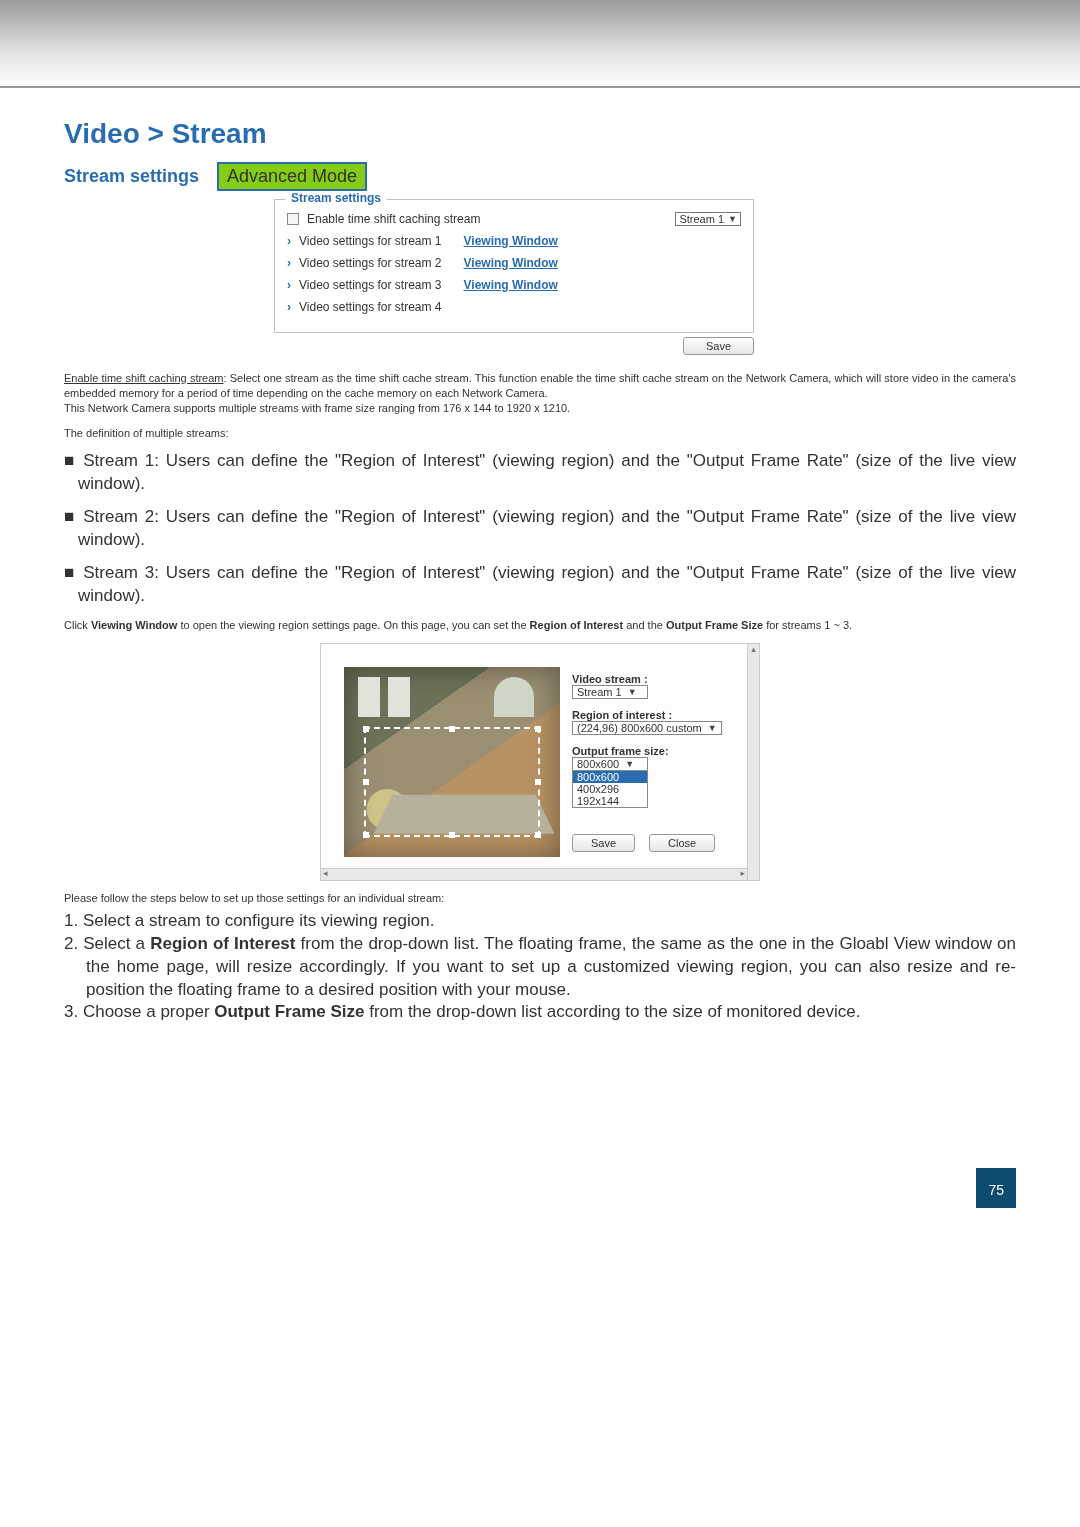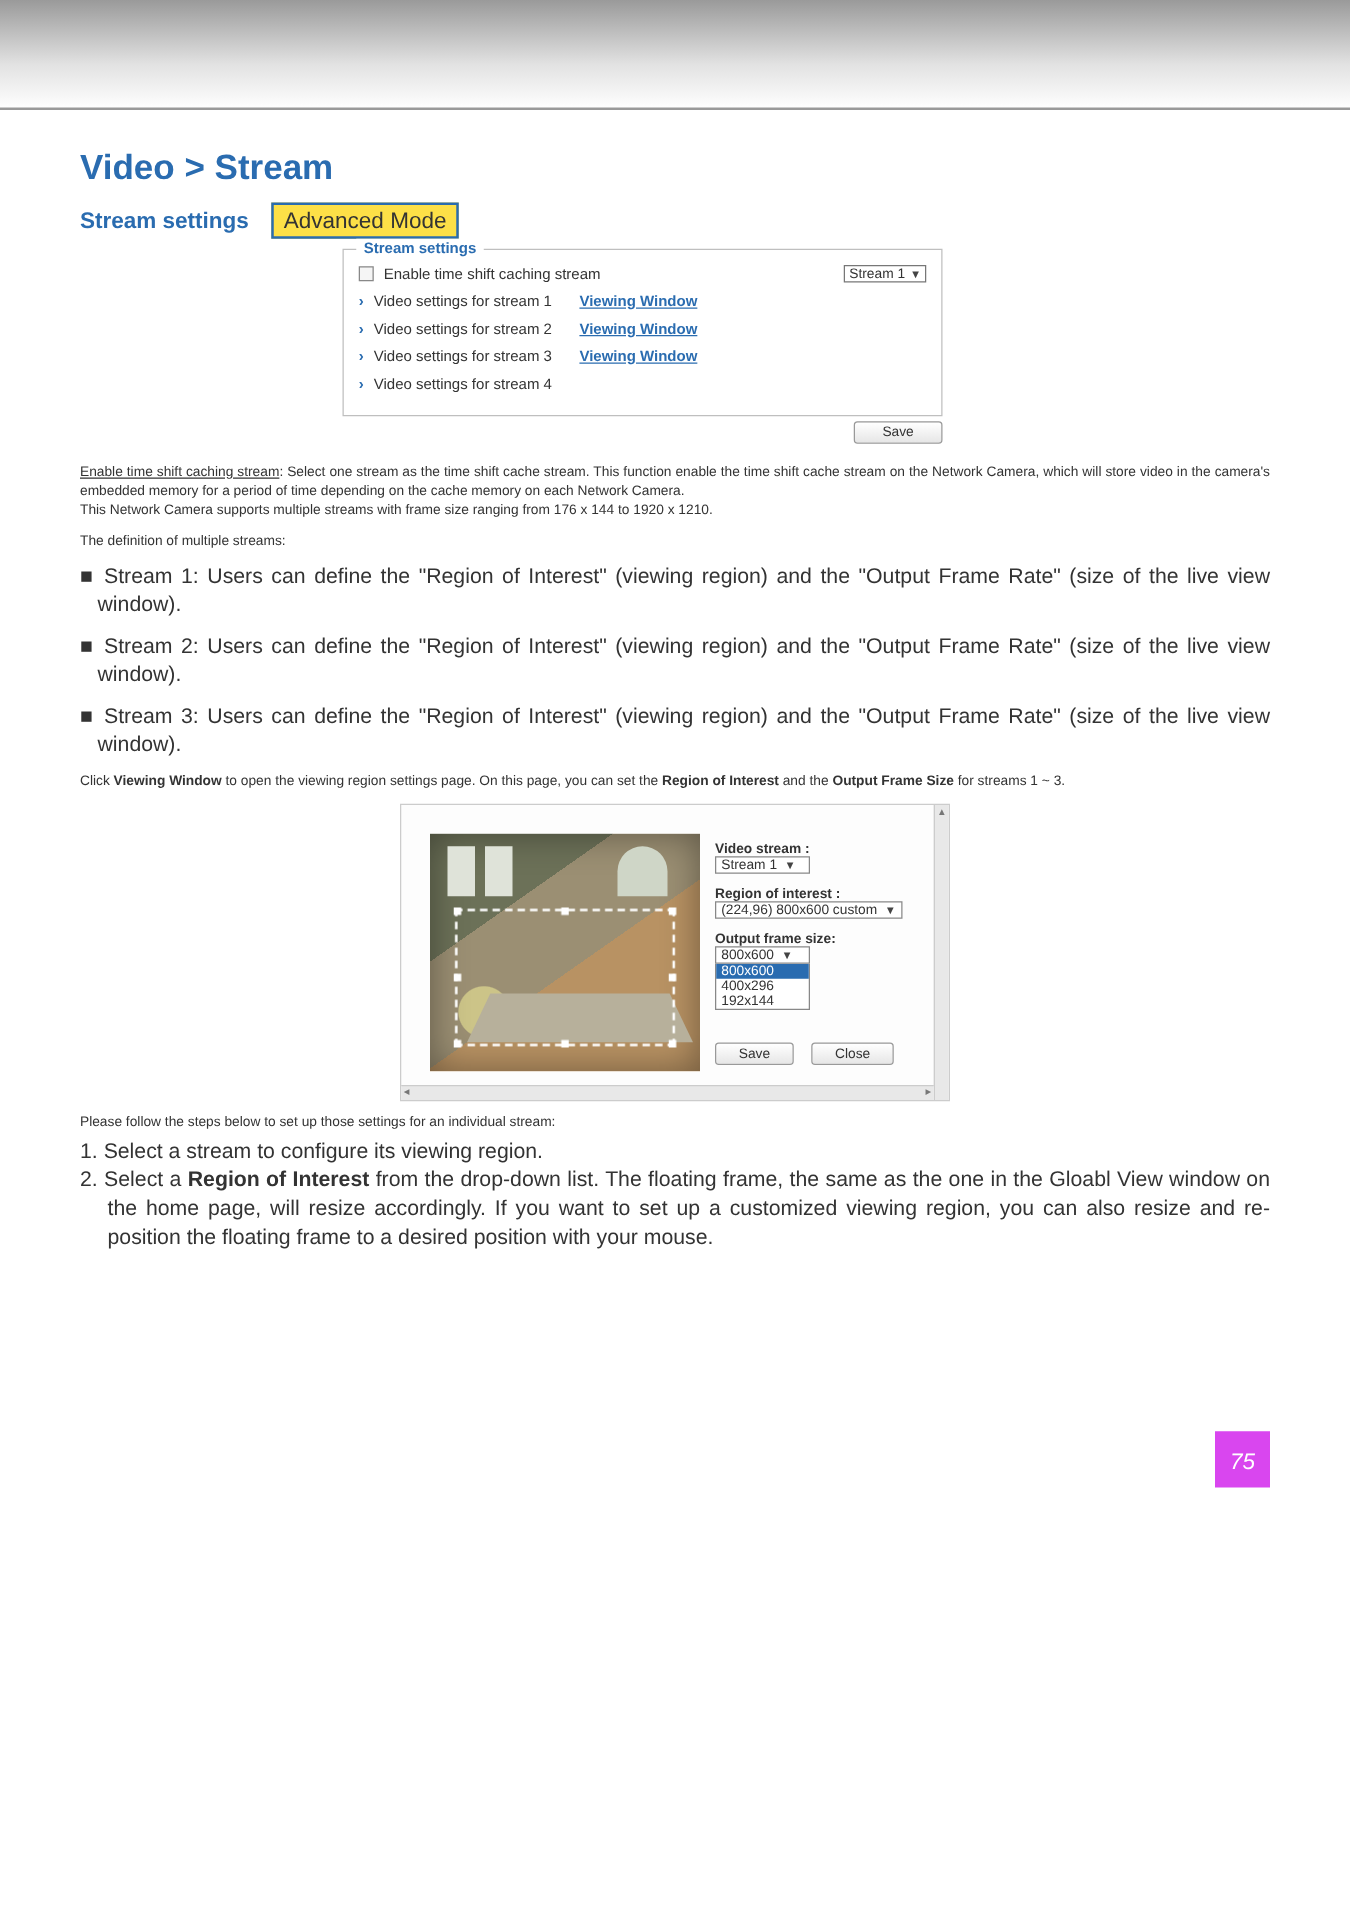--- a/index.html
+++ b/index.html
@@ -30,21 +30,21 @@
     gap: 18px;
     margin-bottom: 8px;
   }
   .subsection {
     color: #2a6cb0;
     font-size: 18px;
     font-weight: bold;
   }
   .mode-badge {
     border: 2px solid #2a6cb0;
-    background: #fde047;
+    background: #84cc16;
     padding: 2px 8px;
     font-size: 18px;
     color: #333;
   }
   
   .shot1 {
     width: 480px;
     margin-left: 210px;
     margin-bottom: 16px;
     font-size: 12px;
@@ -139,21 +139,21 @@
   }
   .side .lbl { color:#333; margin-top:6px; font-weight:bold; font-size:11px;}
   .side .sel { border:1px solid #888; background:#fff; padding:0 4px; display:inline-flex; align-items:center; gap:6px; font-size:11px; min-width:76px;}
   .side .opts { border:1px solid #888; border-top:0; background:#fff; width:76px;}
   .side .opt { padding:0 4px; font-size:11px;}
   .side .opt.sel-hi { background:#2a6cb0; color:#fff;}
   .side .btnrow { margin-top:26px; display:flex; gap:14px;}
   .side .btnrow .btn { padding: 2px 18px;}
   @media print {.pgnum{position:absolute;}}
   .pg-holder{position:relative; height:0;}
-  .pg-abs{position:absolute; right:0; top: -6px; background:#d946ef; color:#fff; padding:14px 12px 10px 12px; font-size:18px;font-style:italic;}
+  .pg-abs{position:absolute; right:0; top: -6px; background:#0c4a6e; color:#fff; padding:14px 12px 10px 12px; font-size:14px;}
 </style>
 </head>
 <body>
 
 <div class="topbar"></div>
 
 <div class="page">
 
   <h1 class="title">Video &gt; Stream</h1>
 
@@ -265,20 +265,23 @@
     <div class="shot2-scroll-r"></div>
     <div class="shot2-scroll-b"></div>
   </div>
 
   <p class="para">Please follow the steps below to set up those settings for an individual stream:</p>
   <div class="ol">
     <div class="li">1. Select a stream to configure its viewing region.</div>
     <div class="li">
       <span>2. Select a </span><span class="b">Region of Interest</span><span> from the drop-down list. The floating frame, the same as the one in the Gloabl View window on the home page, will resize accordingly. If you want to set up a customized viewing region, you can also resize and re-position the floating frame to a desired position with your mouse.</span>
     </div>
+    <div class="li">
+      <span>3. Choose a proper </span><span class="b">Output Frame Size</span><span> from the drop-down list according to the size of monitored device.</span>
+    </div>
   </div>
 
   <div style="height:150px"></div>
   <div class="pg-holder">
     <div class="pg-abs">75</div>
   </div>
 
 </div>
 
 </body></html>

